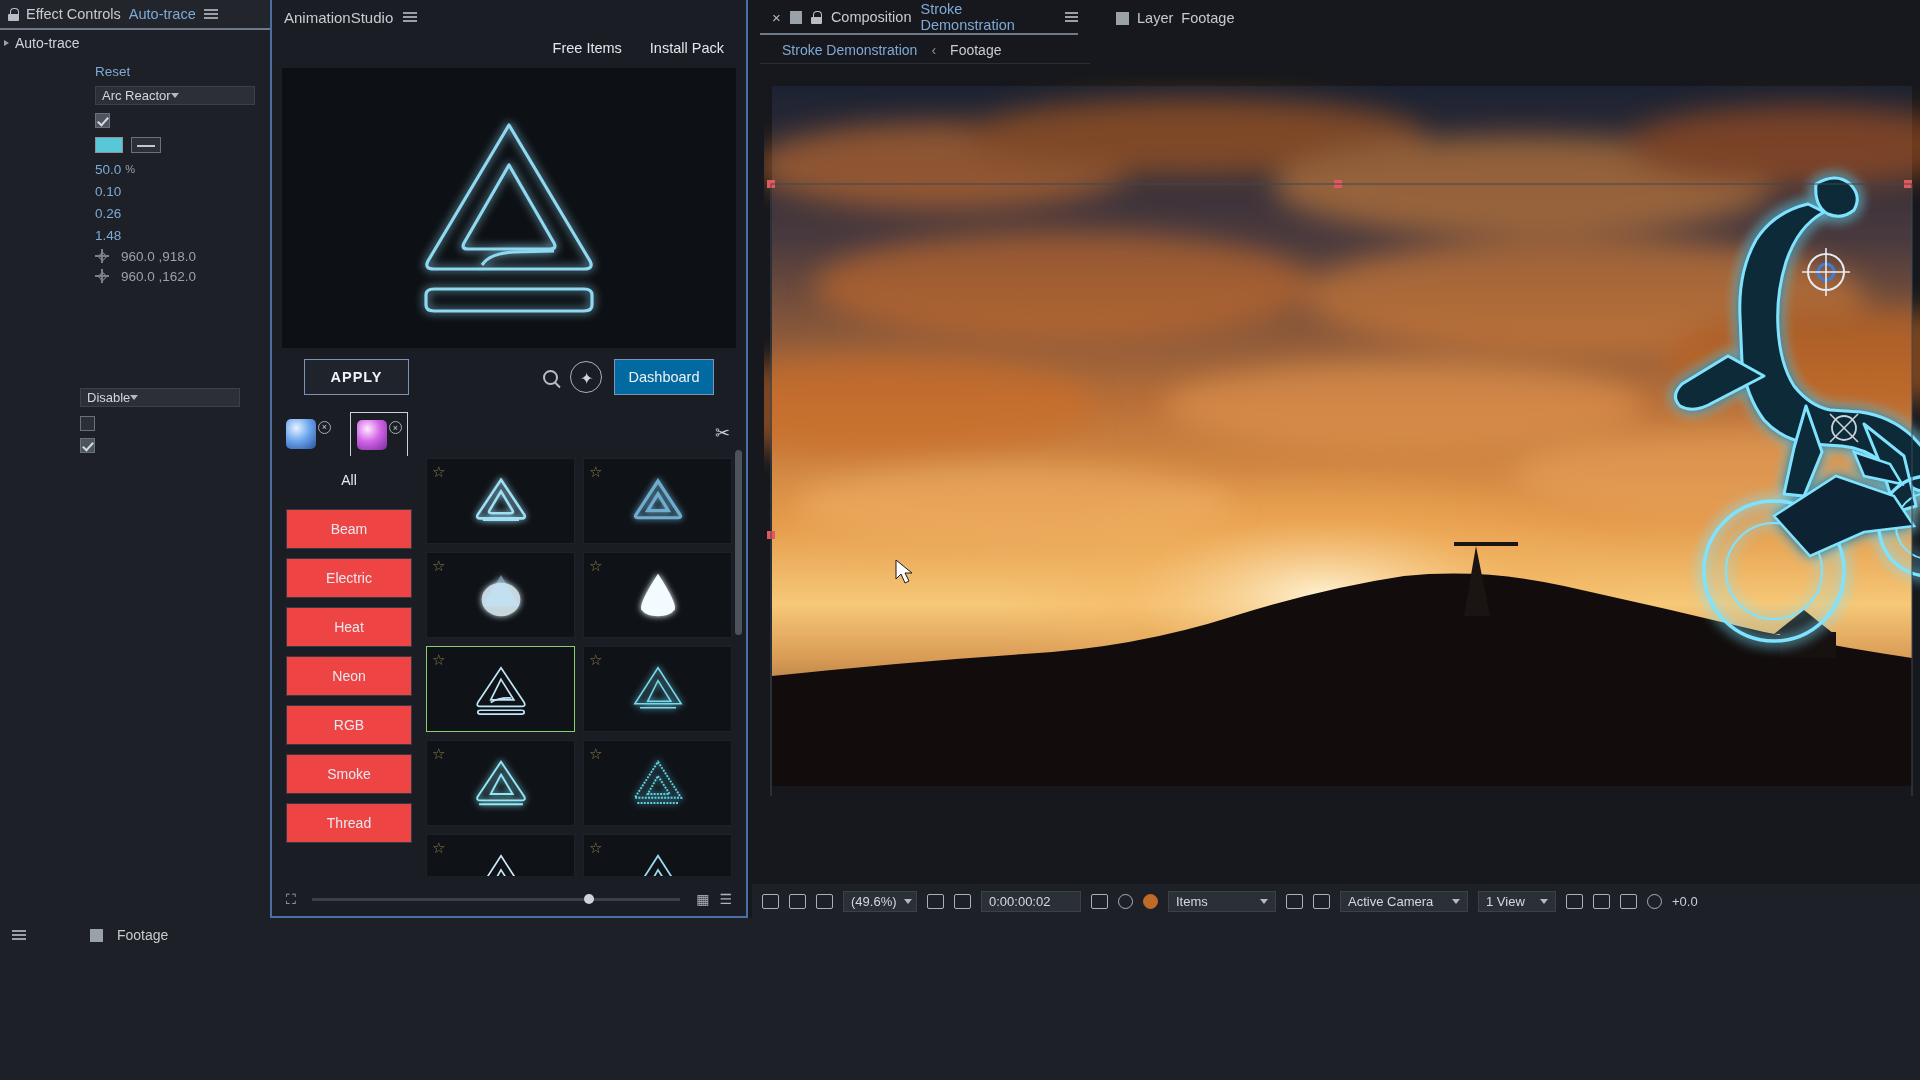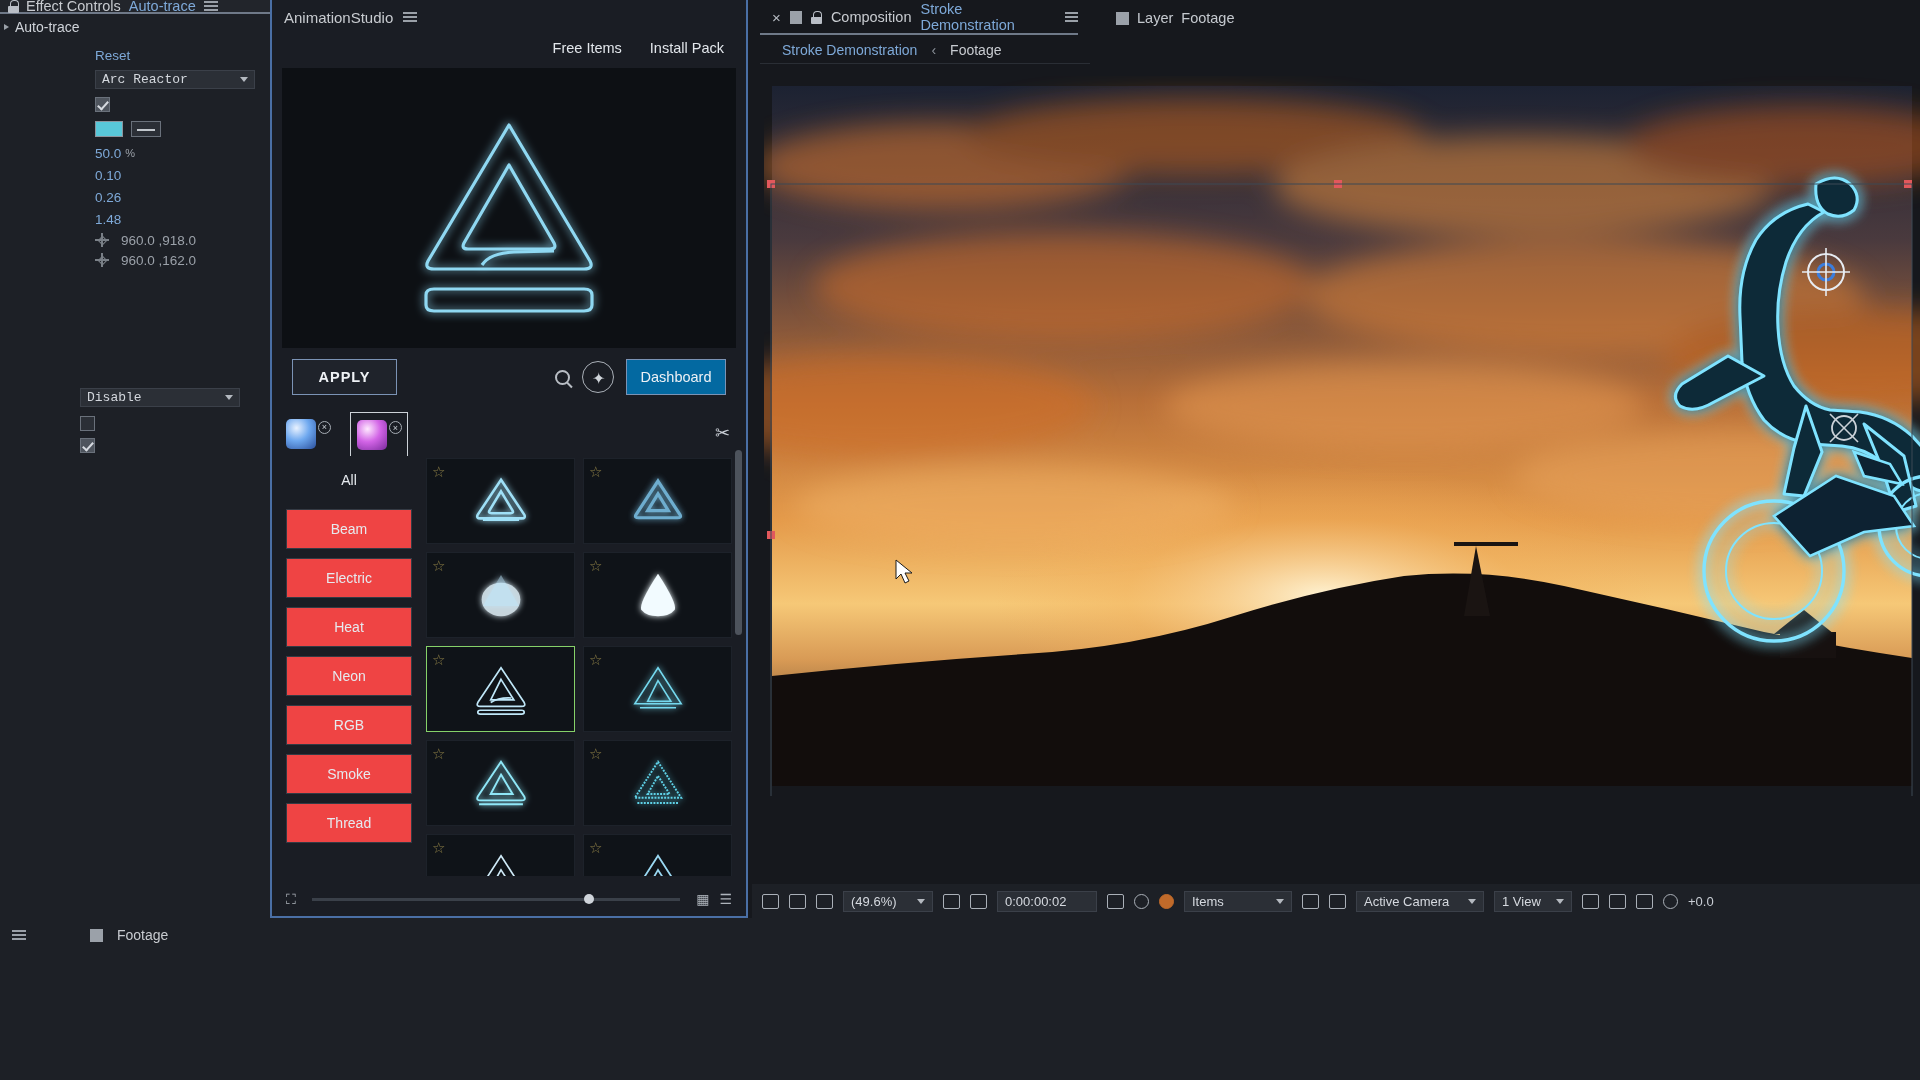--- a/index.html
+++ b/index.html
@@ -8,35 +8,35 @@
   #root{ position:relative; width:1920px; height:1080px; }
 
   
   .panel{ position:absolute; }
   .blue{ color:#7ea9d8; }
   .hamb{ display:inline-block; width:14px; }
   .hamb i{ display:block; height:1.5px; background:#9aa0a8; margin:2.6px 0; }
 
   
   #effectControls{ left:0; top:0; width:300px; height:920px; background:#1d2026; }
-  #ecHeader{ position:relative; height:14px; background:#22252b; border-bottom:2px solid #6f7988;
+  #ecHeader{ position:relative; height:30px; background:#22252b; border-bottom:2px solid #6f7988;
              display:flex; align-items:center; padding-left:8px; gap:7px;}
   .lockIco{ width:11px;height:13px;position:relative; }
   .lockIco:before{content:"";position:absolute;left:0;bottom:0;width:11px;height:7px;background:#b9bec6;border-radius:1px;}
   .lockIco:after{content:"";position:absolute;left:2px;top:0;width:7px;height:7px;border:1.6px solid #b9bec6;border-bottom:none;border-radius:4px 4px 0 0;}
   #ecTitleRow{ display:flex; align-items:center; gap:8px; font-size:14.5px; }
   #ecSub{ height:26px; display:flex; align-items:center; gap:6px; padding-left:4px; font-size:14px; color:#cfd3d9;}
   .triSm{ width:0;height:0;border-left:5px solid #9aa0a8;border-top:3.5px solid transparent;border-bottom:3.5px solid transparent;}
   .ecRow{ height:22px; display:flex; align-items:center; font-size:13.5px; }
   .ecRow .lbl{ width:95px; text-align:right; padding-right:10px; }
   .ecVal{ color:#7ea9d8; }
   #ecReset{ color:#7ea9d8; font-size:13.5px; }
   .ecDropdown{ width:160px; height:19px; background:#2b2f36; border:1px solid #3b4049;
-               display:flex; align-items:center; justify-content:space-between;
-               padding:0 6px; font-size:13px; color:#d3d7dd;font-family:Liberation Mono, monospace; }
+               display:flex; align-items:center; justify-content:flex-start;
+               padding:0 6px; font-size:13px; color:#d3d7dd; }
   .chev{ width:0;height:0;border-top:5px solid #b4b9c0;border-left:4px solid transparent;border-right:4px solid transparent;}
   .ckbox{ width:15px;height:15px;background:#4e545d;border:1px solid #6a717b;position:relative;}
   .ckbox.on:after{ content:"";position:absolute;left:4px;top:1px;width:4px;height:9px;
        border:solid #d6dae0;border-width:0 2px 2px 0;transform:rotate(42deg);}
   .ckbox.empty{ background:#2b2f36; }
   .swatch{ width:28px;height:16px;background:#58c7d8;border:1px solid #8d949d; }
   .eyedrop{ width:30px;height:16px;background:#2b2f36;border:1px solid #6a717b;position:relative;}
   .eyedrop:after{content:"";position:absolute;left:5px;top:7px;width:18px;height:2px;background:#c2c7cd;}
   .anchIco{ width:14px;height:14px;position:relative;opacity:.75;}
   .anchIco:before,.anchIco:after{content:"";position:absolute;background:#9aa0a8;}
@@ -46,21 +46,21 @@
   .grayVal{ color:#9ba1a9; }
 
   
   #plugin{ left:270px; top:0; width:478px; height:918px; background:#1a1d24;
            border-left:2px solid #4a6fa5; border-right:2px solid #4a6fa5; border-bottom:2px solid #4a6fa5;}
   #pgHead{ height:34px; display:flex; align-items:center; gap:10px; padding-left:12px; font-size:15px;}
   #pgLinks{ height:28px; display:flex; justify-content:flex-end; align-items:center; gap:28px; padding-right:22px;
             font-size:14.5px; color:#e2e6eb;}
   #preview{ margin:6px 10px 0 10px; height:280px; background:#0d1014;
             display:flex; align-items:center; justify-content:center; }
-  #applyRow{ height:58px; display:flex; align-items:center; padding:0 20px; gap:12px; }
+  #applyRow{ height:58px; display:flex; align-items:center; padding:0 32px; gap:12px; }
   #applyBtn{ width:105px;height:36px;border:1px solid #7b93b5;background:#1f232b;
              display:flex;align-items:center;justify-content:center;
              font-size:14.5px;letter-spacing:1px;color:#eef1f5;font-weight:bold;}
   #dashBtn{ width:100px;height:36px;border:1px solid #7b93b5;background:#0369a1;
             display:flex;align-items:center;justify-content:center;font-size:14.5px;color:#eef1f5;}
   .magn{ width:15px;height:15px;border:2px solid #b8bdc4;border-radius:50%;position:relative;}
   .magn:after{content:"";position:absolute;right:-5px;bottom:-3px;width:7px;height:2px;background:#b8bdc4;transform:rotate(45deg);}
   .circBtn{ width:32px;height:32px;border:1.5px solid #aab0b8;border-radius:50%;position:relative;}
   .circBtn span{position:absolute;left:9px;top:7px;font-size:16px;color:#cfd4da;}
   #packRow{ height:50px; display:flex; align-items:flex-end; padding:0 14px; gap:6px; position:relative;}
@@ -508,21 +508,21 @@
         <g transform="translate(132,484)">
           <path d="M0 0 L0 19 L5 14 L9 23 L13 21 L9 13 L16 13 Z" fill="#ffffff" stroke="#1b1b1b" stroke-width="1"></path>
         </g>
       </svg>
     </div>
 
     <div id="compFooter">
       <span class="fIco"></span>
       <span class="fIco"></span>
       <span class="fIco"></span>
-      <span class="fld" style="width:90px;justify-content:space-between;">
+      <span class="fld" style="width:74px;justify-content:space-between;">
         <span>(49.6%)</span>
         <span class="chev"></span>
       </span>
       <span class="fIco"></span>
       <span class="fIco"></span>
       <span class="fld" style="width:100px;">0:00:00:02</span>
       <span class="fIco"></span>
       <span class="fIco" style="border-radius:50%;width:15px;"></span>
       <span class="fIco" style="border-radius:50%;width:15px;background:#c06a2a;border-color:#c06a2a;"></span>
       <span class="fld" style="width:108px;justify-content:space-between;">

